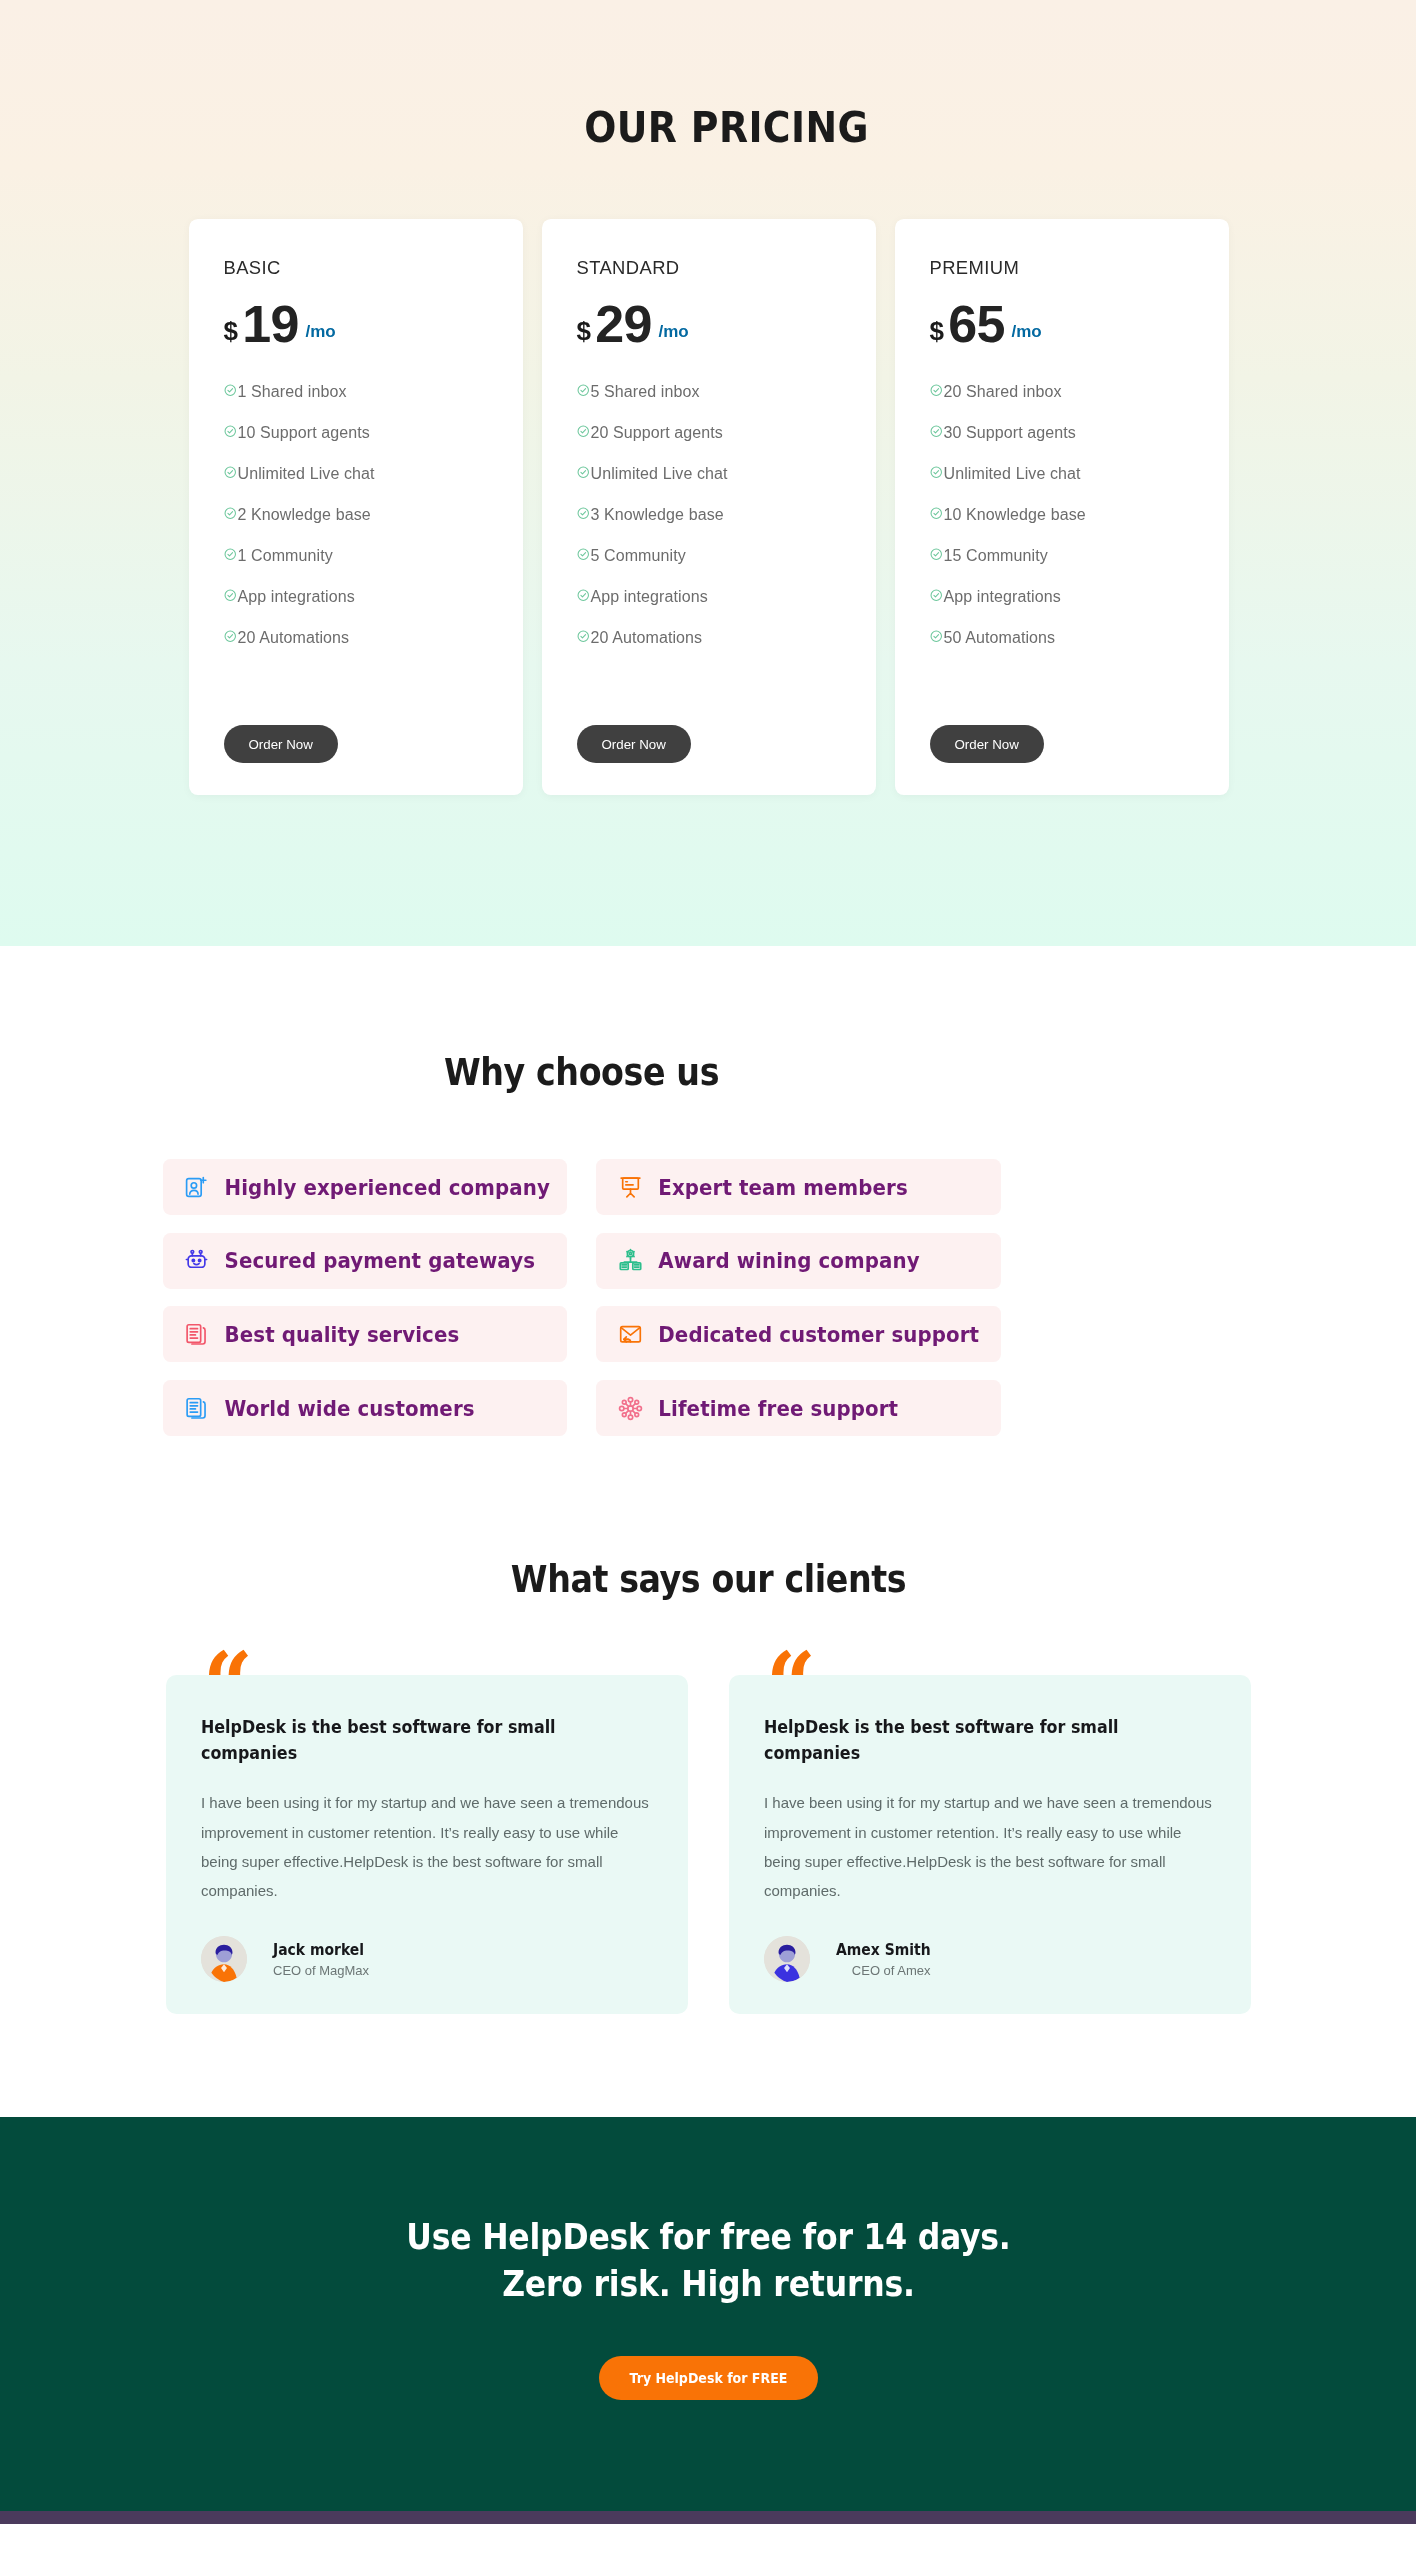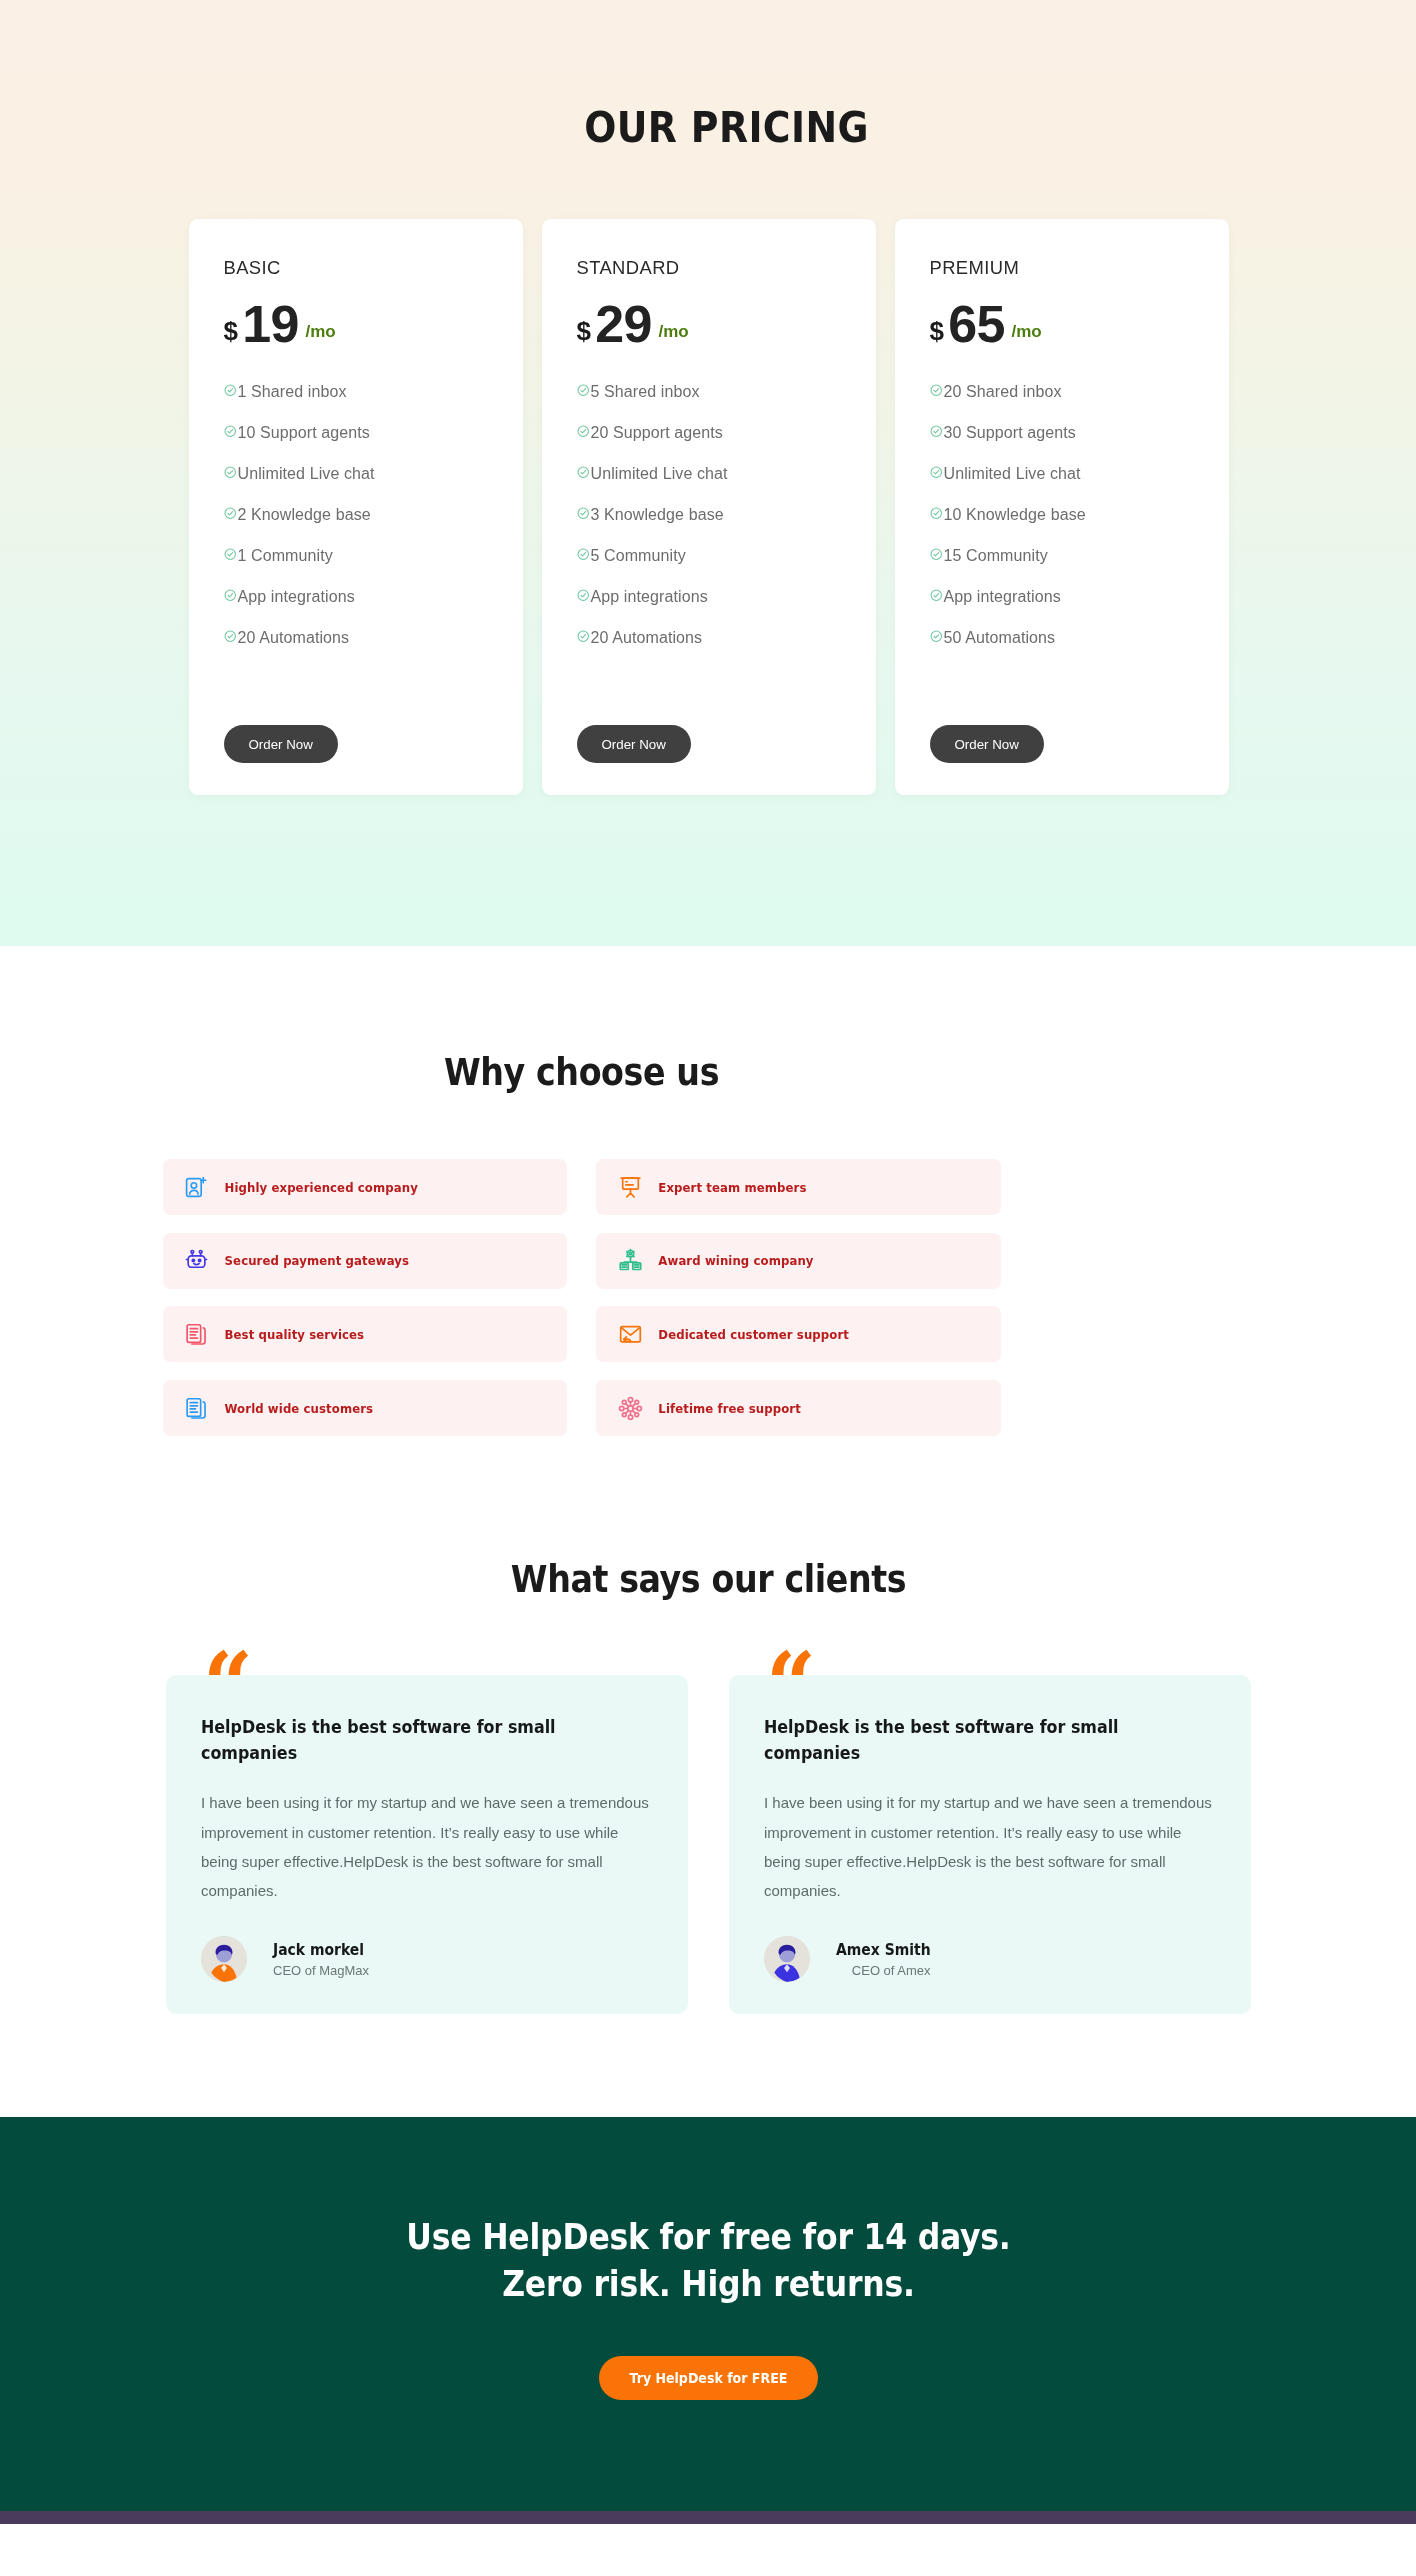--- a/index.html
+++ b/index.html
@@ -66,21 +66,21 @@
   .amount {
     font-size: 52px;
     font-weight: 800;
     color: #232323;
     line-height: 0.92;
     letter-spacing: -0.7px;
     margin-left: 4.4px;
   }
   .per {
     font-size: 17px;
-    color: #4d7c0f;
+    color: #0369a1;
     font-weight: 600;
     margin-left: 6.6px;
     padding-bottom: 6.6px;
   }
   .feature-list { list-style: none; flex: 1; }
   .feature-item {
     display: flex;
     align-items: center;
     font-size: 16px;
     color: #6C6C6C;
@@ -134,23 +134,23 @@
     background: #FDF1F1;
     border-radius: 7.4px;
     height: 56px;
     display: flex;
     align-items: center;
     padding-left: 20.7px;
     gap: 14.8px;
   }
   .why-icon { width: 26.6px; height: 26.6px; flex: 0 0 26.6px; display:flex; align-items:center; justify-content:center; }
   .why-label {
-    font-size: 13px;
+    font-size: 22px;
     font-weight: 700;
-    color: #b91c1c;
+    color: #701a75;
     font-family: "DejaVu Sans", sans-serif;
     font-stretch: condensed;
     letter-spacing: 0.1px;
   }
 
   
   .testi-section {
     width: 1417px;
     background: #ffffff;
     padding-top: 122px;

